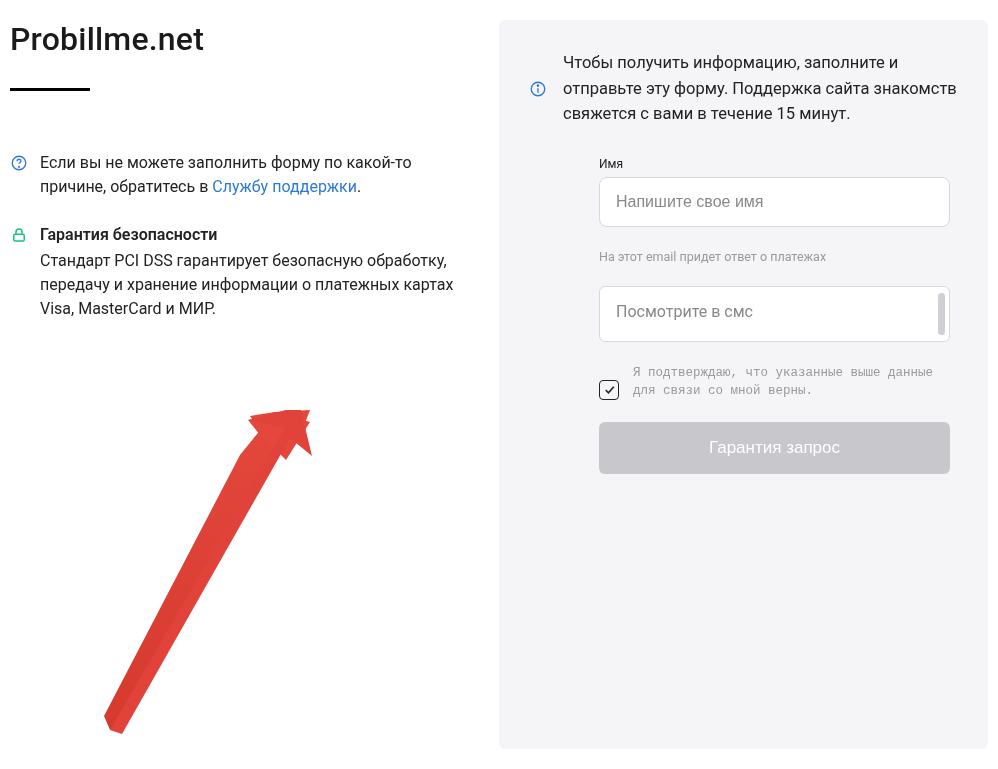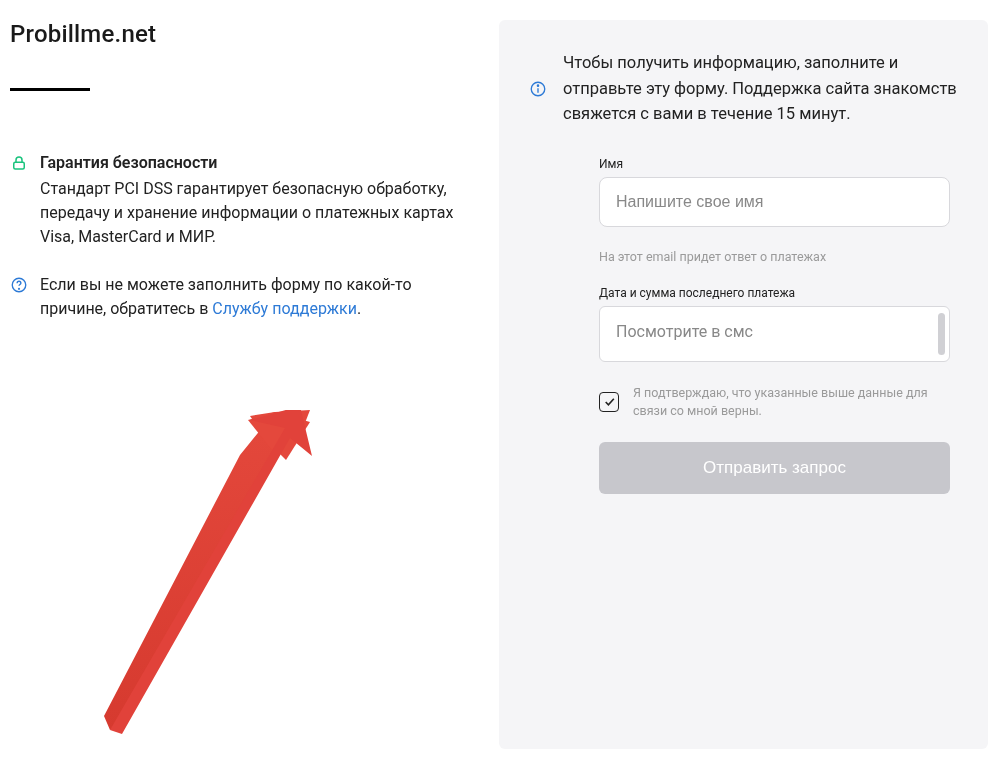--- a/index.html
+++ b/index.html
@@ -17,23 +17,23 @@
       width: 50%;
       padding-right: 40px;
     }
     .right-col {
       width: 50%;
       background: #f5f5f7;
       border-radius: 6px;
       padding: 30px 30px 40px 30px;
     }
     .site-title {
-      font-size: 24px;
+      font-size: 32px;
       font-weight: 500;
-      margin-bottom: 40px;
+      margin-bottom: 30px;
       letter-spacing: 0.2px;
     }
     .intro-text {
       font-size: 17px;
       line-height: 1.5;
       color: #222;
       margin-bottom: 40px;
       max-width: 400px;
     }
     .divider {
@@ -117,22 +117,23 @@
     .textarea-placeholder { color: #888; font-size: 16px; text-align: right; }
     .scroll-indicator {
       position: absolute;
       right: 4px; top: 6px; bottom: 6px;
       width: 7px;
       background: #d0d0d4;
       border-radius: 4px;
     }
     .checkbox-row {
       display: flex;
-      align-items: center;
+      align-items: flex-end;
       margin: 18px 0 22px 0;
+      font-family: Liberation Mono, monospace;
     }
     .checkbox {
       width: 20px; height: 20px;
       border: 1.5px solid #222;
       border-radius: 4px;
       flex-shrink: 0;
       margin-right: 14px;
       display: flex;
       align-items: center;
       justify-content: center;
@@ -160,46 +161,46 @@
       top: 410px;
       pointer-events: none;
     }
   </style>
 </head>
 <body>
 
 <div class="left-col">
   <h1 class="site-title">Probillme.net</h1>
   <div class="divider"></div>
+
+  <div class="info-block">
+    <span class="info-icon">
+      <svg viewBox="0 0 24 24" fill="none" stroke="#2d7ad6" stroke-width="1.8">
+        <circle cx="12" cy="12" r="9"></circle>
+          <path d="M9.5 9.5a2.5 2.5 0 0 1 5 0c0 1.5-2.5 2-2.5 3.5"></path>
+          <circle cx="12" cy="17" r="0.6" fill="#2d7ad6"></circle>
+      </svg>
+    </span>
+    <div class="info-content">
+      <span>Если вы не можете заполнить форму по какой-то причине, обратитесь в </span><span class="link">Службу поддержки</span><span>.</span>
+    </div>
+  </div>
 
   <div class="info-block">
     <span class="info-icon">
       <svg viewBox="0 0 24 24" fill="none" stroke="#19c37d" stroke-width="2">
         <rect x="5" y="11" width="14" height="9" rx="2"></rect>
           <path d="M8 11V8a4 4 0 0 1 8 0v3"></path>
       </svg>
     </span>
     <div class="info-content">
       <div class="info-title">Гарантия безопасности</div>
       <div>Стандарт PCI DSS гарантирует безопасную обработку, передачу и хранение информации о платежных картах Visa, MasterCard и МИР.</div>
     </div>
   </div>
-
-  <div class="info-block">
-    <span class="info-icon">
-      <svg viewBox="0 0 24 24" fill="none" stroke="#2d7ad6" stroke-width="1.8">
-        <circle cx="12" cy="12" r="9"></circle>
-          <path d="M9.5 9.5a2.5 2.5 0 0 1 5 0c0 1.5-2.5 2-2.5 3.5"></path>
-          <circle cx="12" cy="17" r="0.6" fill="#2d7ad6"></circle>
-      </svg>
-    </span>
-    <div class="info-content">
-      <span>Если вы не можете заполнить форму по какой-то причине, обратитесь в </span><span class="link">Службу поддержки</span><span>.</span>
-    </div>
-  </div>
 </div>
 
 <div class="right-col">
   <div class="form-header">
     <span class="info-icon">
       <svg viewBox="0 0 24 24" fill="none" stroke="#2d7ad6" stroke-width="1.8">
         <circle cx="12" cy="12" r="9"></circle>
           <line x1="12" y1="11" x2="12" y2="17"></line>
           <circle cx="12" cy="7.5" r="0.8" fill="#2d7ad6"></circle>
       </svg>
@@ -214,37 +215,36 @@
     </div>
 
     <div class="form-group">
       <div class="form-hint">На этот email придет ответ о платежах</div>
     </div>
 
     <div class="form-group">
     </div>
 
     <div class="form-group">
-      <label class="form-label">Дата и сумма последнего платежа</label>
       <div class="textarea-wrap">
         <span class="textarea-placeholder">Посмотрите в смс</span>
         <div class="scroll-indicator"></div>
       </div>
     </div>
 
     <div class="checkbox-row">
       <div class="checkbox">
         <svg viewBox="0 0 24 24" fill="none" stroke="#222" stroke-width="3">
             <polyline points="5 13 10 18 20 7"></polyline>
           </svg>
       </div>
       <div class="checkbox-label">Я подтверждаю, что указанные выше данные для связи со мной верны.</div>
     </div>
 
-    <button class="submit-btn">Отправить запрос</button>
+    <button class="submit-btn">Гарантия запрос</button>
   </div>
 </div>
 
 <svg class="arrow-overlay" width="220" height="330" viewBox="0 0 220 330">
   <defs>
     <linearGradient id="rg" x1="0" y1="1" x2="0" y2="0">
       <stop offset="0" stop-color="#d63a2f"></stop>
         <stop offset="1" stop-color="#e4483c"></stop>
     </linearGradient>
   </defs>

